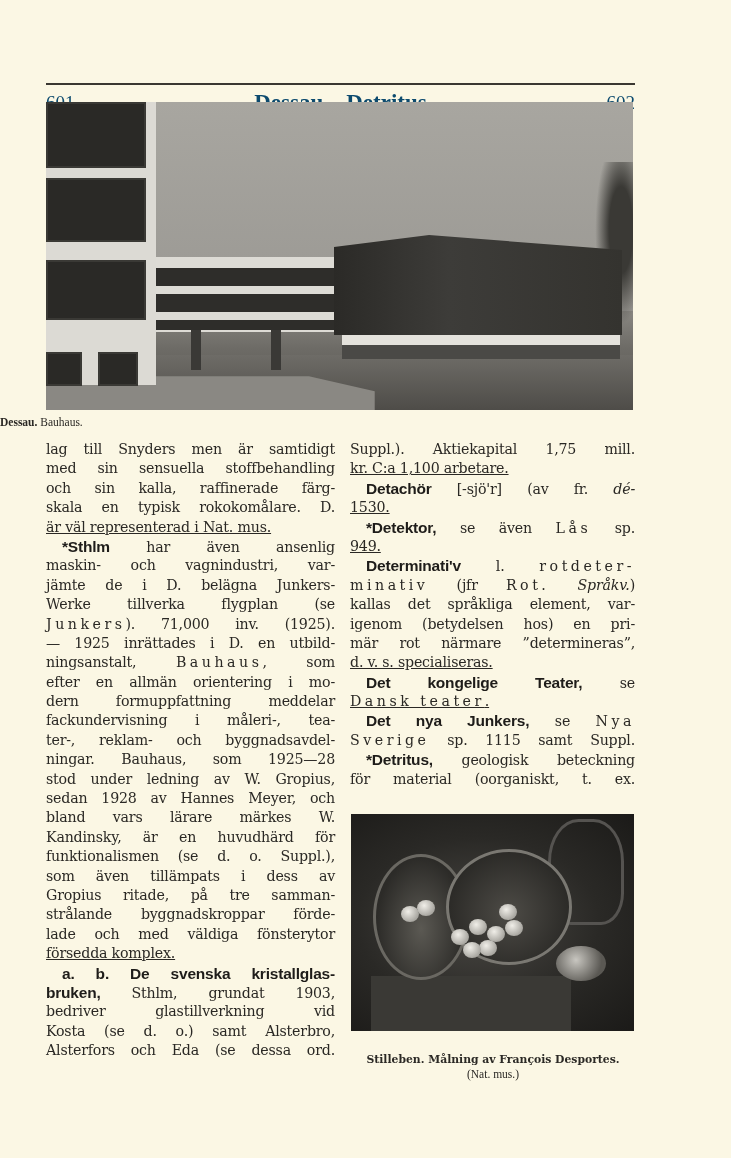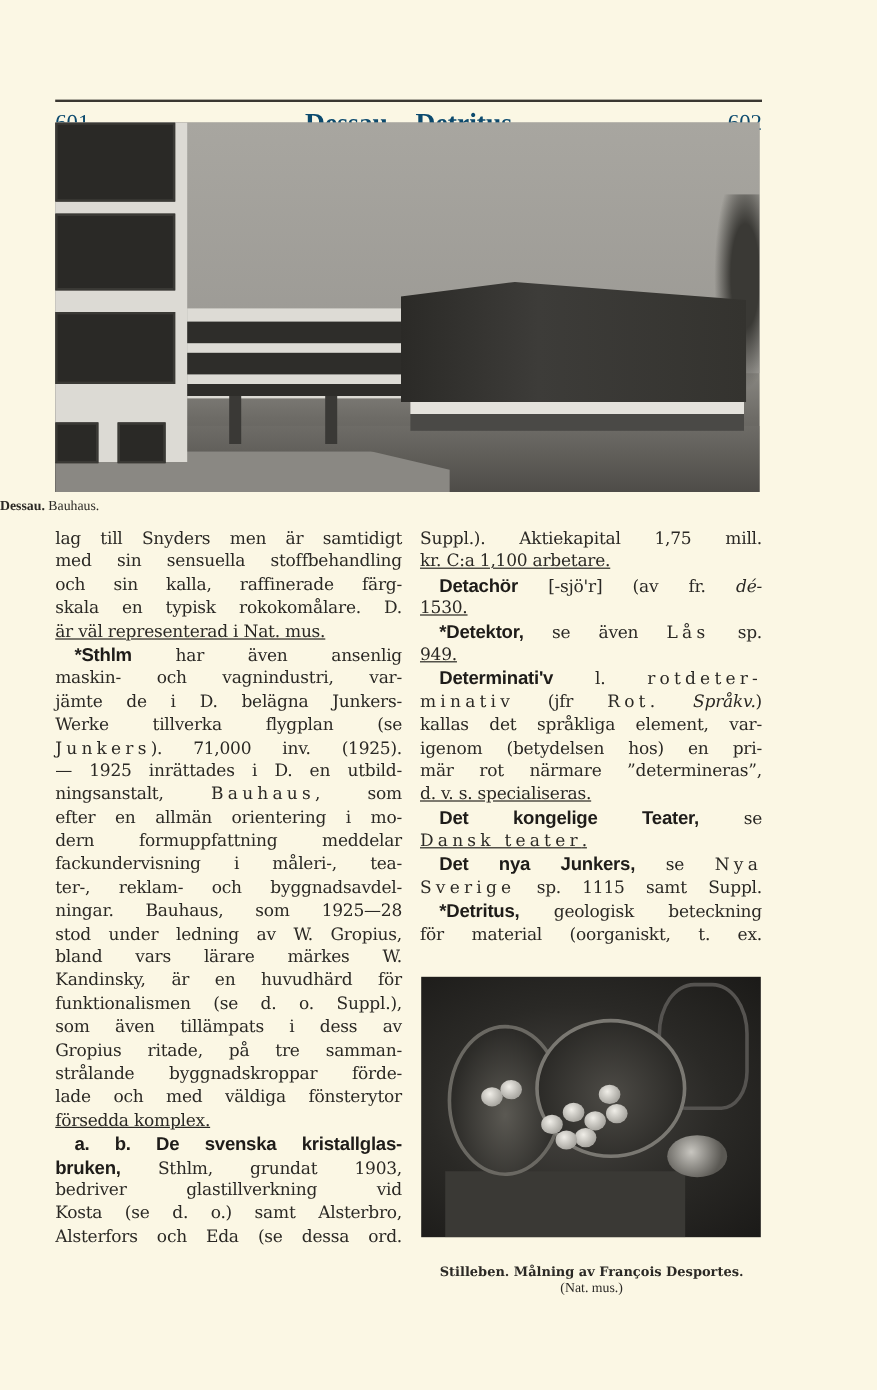--- a/index.html
+++ b/index.html
@@ -130,20 +130,21 @@
       <span class="line"><span>Werke tillverka flygplan (se</span></span>
       <span class="line"><span class="sp">Junkers</span><span>). 71,000 inv. (1925).</span></span>
       <span class="line"><span>— 1925 inrättades i D. en utbild-</span></span>
       <span class="line"><span>ningsanstalt, </span><span class="sp">Bauhaus</span><span>, som</span></span>
       <span class="line"><span>efter en allmän orientering i mo-</span></span>
       <span class="line"><span>dern formuppfattning meddelar</span></span>
       <span class="line"><span>fackundervisning i måleri-, tea-</span></span>
       <span class="line"><span>ter-, reklam- och byggnadsavdel-</span></span>
       <span class="line"><span>ningar. Bauhaus, som 1925—28</span></span>
       <span class="line"><span>stod under ledning av W. Gropius,</span></span>
+      <span class="line"><span>sedan 1928 av Hannes Meyer, och</span></span>
       <span class="line"><span>bland vars lärare märkes W.</span></span>
       <span class="line"><span>Kandinsky, är en huvudhärd för</span></span>
       <span class="line"><span>funktionalismen (se d. o. Suppl.),</span></span>
       <span class="line"><span>som även tillämpats i dess av</span></span>
       <span class="line"><span>Gropius ritade, på tre samman-</span></span>
       <span class="line"><span>strålande byggnadskroppar förde-</span></span>
       <span class="line"><span>lade och med väldiga fönsterytor</span></span>
       <span class="line last"><span>försedda komplex.</span></span>
       <span class="line indent"><span class="hw">a. b. De svenska kristallglas-</span></span>
       <span class="line"><span class="hw">bruken,</span><span> Sthlm, grundat 1903,</span></span>

